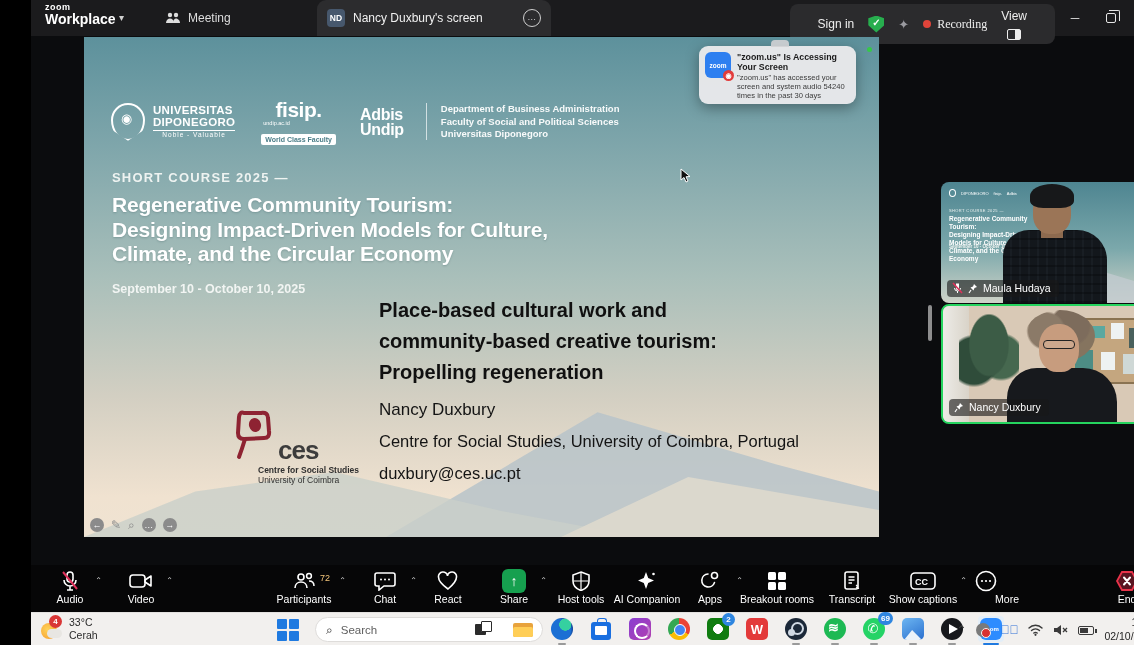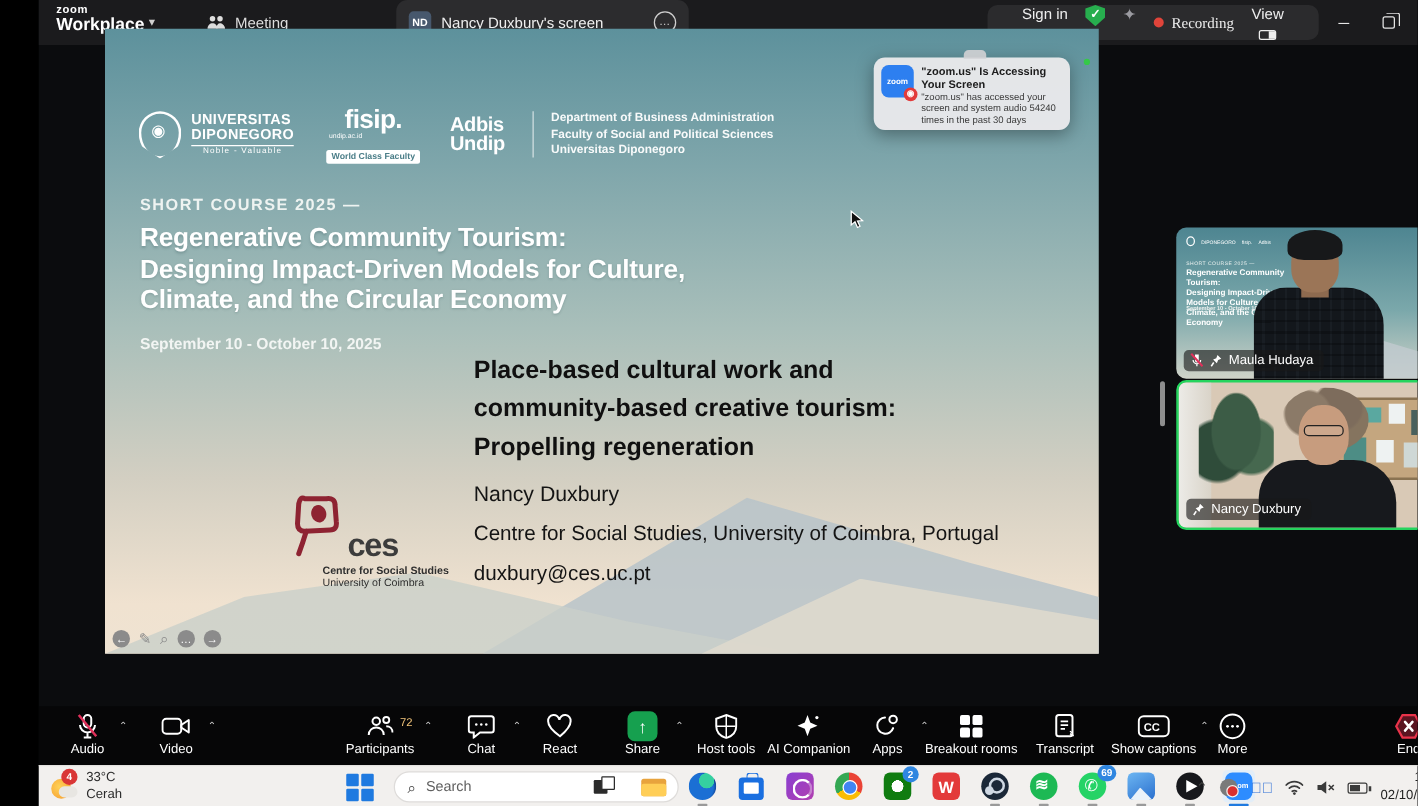--- a/index.html
+++ b/index.html
@@ -10,36 +10,36 @@
   #titlebar { position:absolute; left:0; top:0; width:1134px; height:36px; background:#1b1b1d; color:#e8e8e8; }
   .zoom-logo { position:absolute; left:14px; top:3px; line-height:1; }
   .zoom-logo .z1 { font-size:9px; font-weight:700; letter-spacing:.5px; color:#fff; }
   .zoom-logo .z2 { font-size:14px; font-weight:700; color:#fff; }
   .logo-chev { position:absolute; left:88px; top:12px; color:#cfcfcf; font-size:10px; }
   .meeting-tab { position:absolute; left:126px; top:6px; height:24px; display:flex; align-items:center; gap:7px; color:#ddd; font-size:12px; padding:0 8px; border-radius:5px; }
   .screen-tab { position:absolute; left:286px; top:0; width:234px; height:36px; background:#2c2c2e; border-radius:9px 9px 0 0; display:flex; align-items:center; padding:0 10px; gap:8px; }
   .nd-badge { width:18px; height:18px; border-radius:4px; background:#47586d; color:#fff; font-size:8.5px; font-weight:700; display:flex; align-items:center; justify-content:center; }
   .screen-tab .tab-label { color:#f0f0f0; font-size:12px; flex:1; white-space:nowrap; overflow:hidden; }
   .tab-more { width:18px; height:18px; border:1.4px solid #cfcfcf; border-radius:50%; color:#cfcfcf; font-size:9px; line-height:14px; text-align:center; letter-spacing:.5px; }
-  .tb-right { position:absolute; right:110px; top:4px; height:28px; background:#2b2b2d; border-radius:8px; display:flex; padding:0 28px; gap:14px; font-size:12px; color:#eee; }
+  .tb-right { position:absolute; right:110px; top:4px; height:40px; background:#2b2b2d; border-radius:8px; display:flex; align-items:center; padding:0 28px; gap:14px; font-size:12px; color:#eee; }
   .shield-ic { width:16px; height:17px; background:#27ae4e; clip-path:polygon(50% 0,100% 16%,100% 58%,50% 100%,0 58%,0 16%); position:relative; }
   .shield-ic::after { content:"✓"; position:absolute; left:4px; top:1px; color:#fff; font-size:10px; font-weight:700; }
   .sparkle-ic { color:#9a9aa0; font-size:13px; }
   .rec-wrap { display:flex; align-items:center; gap:6px;font-family:Liberation Serif, serif; }
   .rec-dot { width:8px; height:8px; border-radius:50%; background:#e0443a; }
   .view-wrap { display:flex; align-items:center; gap:6px;flex-direction:column; }
   .view-ic { width:14px; height:11px; border:1.4px solid #eee; border-radius:2px; position:relative; }
   .view-ic::after { content:""; position:absolute; right:0; top:0; width:5px; height:100%; background:#eee; }
   .win-btns { position:absolute; right:0; top:0; height:36px; display:flex; }
   .win-btn { width:36px; height:36px; display:flex; align-items:center; justify-content:center; color:#e6e6e6; font-size:12px; }
   .restore-ic { width:10px; height:10px; border:1.2px solid #e6e6e6; border-radius:2px; position:relative; }
   .restore-ic::before { content:""; position:absolute; left:2px; top:-4px; width:10px; height:10px; border:1.2px solid #e6e6e6; border-left:none; border-bottom:none; border-radius:0 2px 0 0; }
 
   
-  #slide { position:absolute; left:53px; top:23px; width:795px; height:500px; overflow:hidden;
+  #slide { position:absolute; left:53px; top:37px; width:795px; height:500px; overflow:hidden;
     background:linear-gradient(180deg,#5d919c 0%,#7fa6ab 22%,#a9bfba 48%,#d3cfc2 72%,#f0e2d0 92%,#efe3d2 100%);padding-left:48px; }
   .mountain { position:absolute; }
   .m1 { left:38%; bottom:0; width:70%; height:26%; background:#b7c3c9; opacity:.85; clip-path:polygon(0 100%,38% 4%,46% 14%,70% 44%,100% 78%,100% 100%); }
   .m2 { left:0; bottom:0; width:70%; height:13%; background:#c9cfc9; opacity:.8; clip-path:polygon(0 100%,20% 30%,45% 0,75% 60%,100% 100%); }
   .m3 { left:60%; bottom:0; width:40%; height:12%; background:#ded9cd; opacity:.9; clip-path:polygon(0 100%,40% 0,100% 55%,100% 100%); }
 
   .logo-row { position:absolute; left:27px; top:62px; display:flex; align-items:center; color:#fff; }
   .crest { width:34px; height:38px; border:2px solid #fff; border-radius:50% 50% 50% 50%/45% 45% 55% 55%; position:relative; clip-path:polygon(0 0,100% 0,100% 70%,50% 100%,0 70%); }
   .crest::after { content:"◉"; position:absolute; left:8px; top:6px; font-size:13px; color:#fff; }
   .univ-block { margin-left:8px; line-height:1.05; }
@@ -489,21 +489,21 @@
       <div class="zt-ic">
         <svg width="26" height="20" viewBox="0 0 26 20">
           <rect x="1" y="2" width="24" height="16" rx="4" fill="none" stroke="#fff" stroke-width="1.6"></rect>
           <text x="5" y="14" font-size="9" font-weight="bold" fill="#fff" font-family="Liberation Sans, sans-serif">CC</text>
         </svg>
       </div>
       <div class="zt-label">Show captions</div>
       <span class="zt-chev" style="right:2px;">⌃</span>
     </div>
 
-    <div class="zt-item" style="left:922px;width:66px;">
+    <div class="zt-item" style="left:922px;width:66px;text-align:right;">
       <div class="zt-ic">
         <svg width="22" height="22" viewBox="0 0 22 22">
           <circle cx="11" cy="11" r="9.5" fill="none" stroke="#fff" stroke-width="1.6"></circle>
           <circle cx="7" cy="11" r="1.1" fill="#fff"></circle>
             <circle cx="11" cy="11" r="1.1" fill="#fff"></circle>
             <circle cx="15" cy="11" r="1.1" fill="#fff"></circle>
         </svg>
       </div>
       <div class="zt-label">More</div>
     </div>

